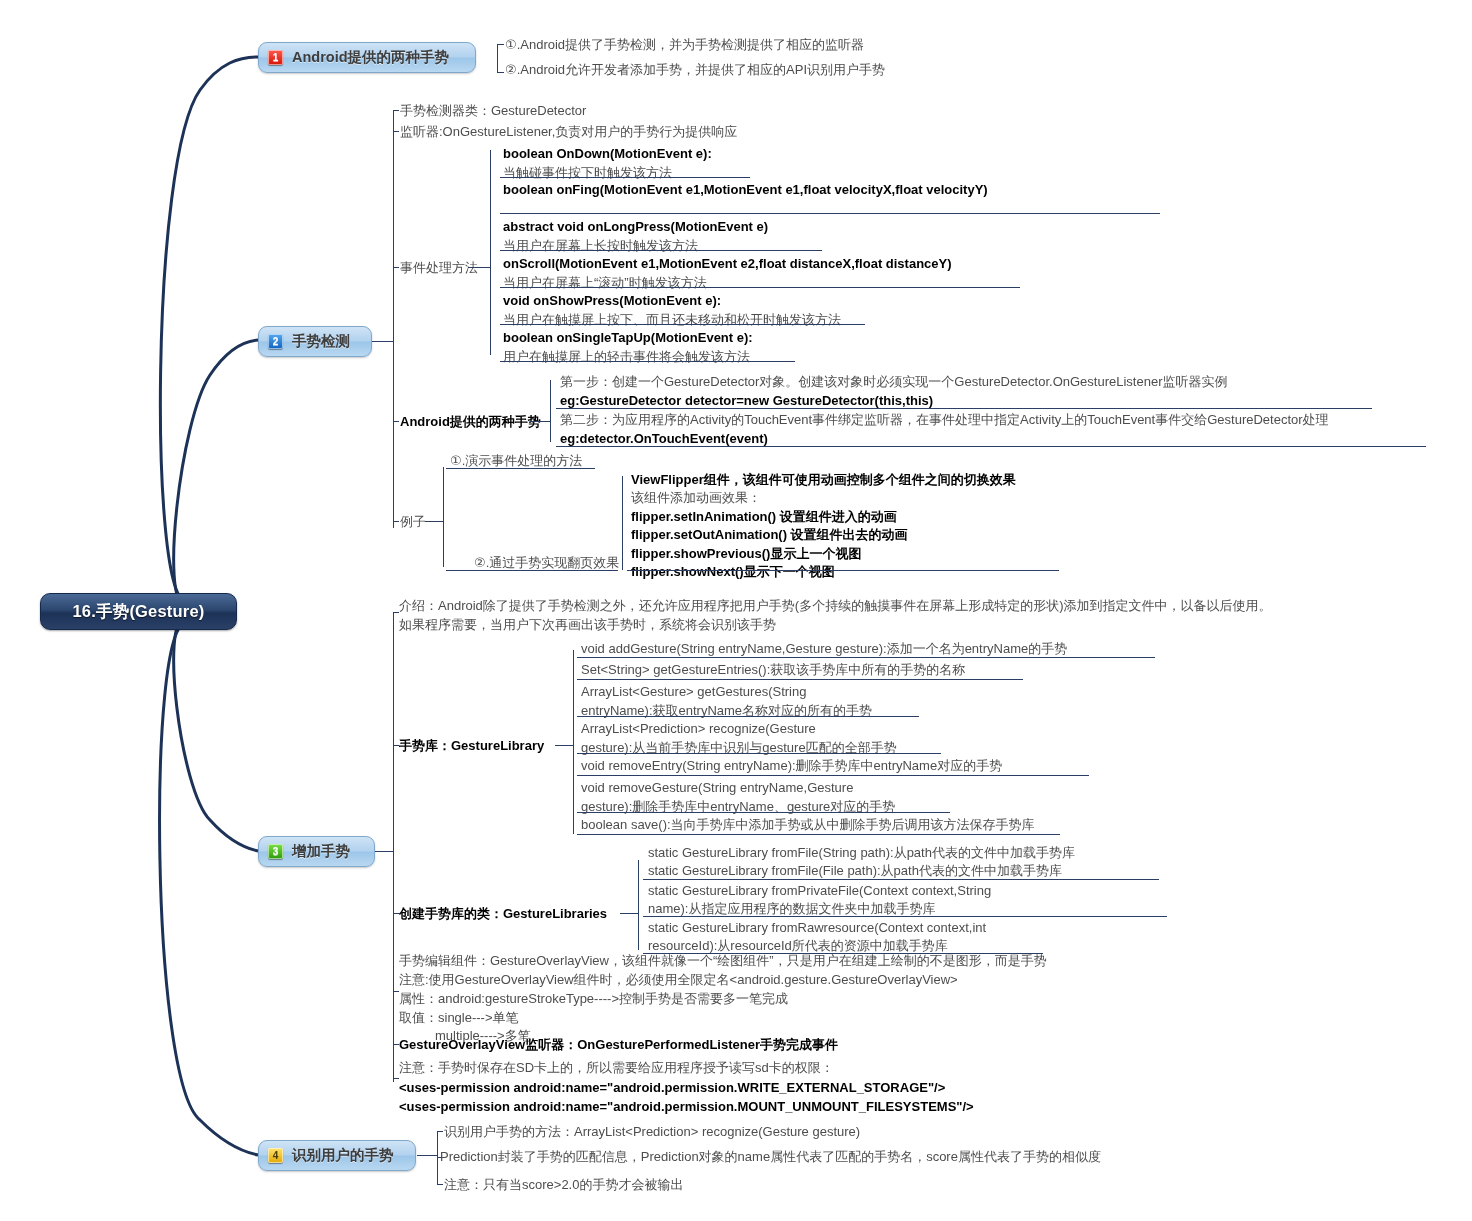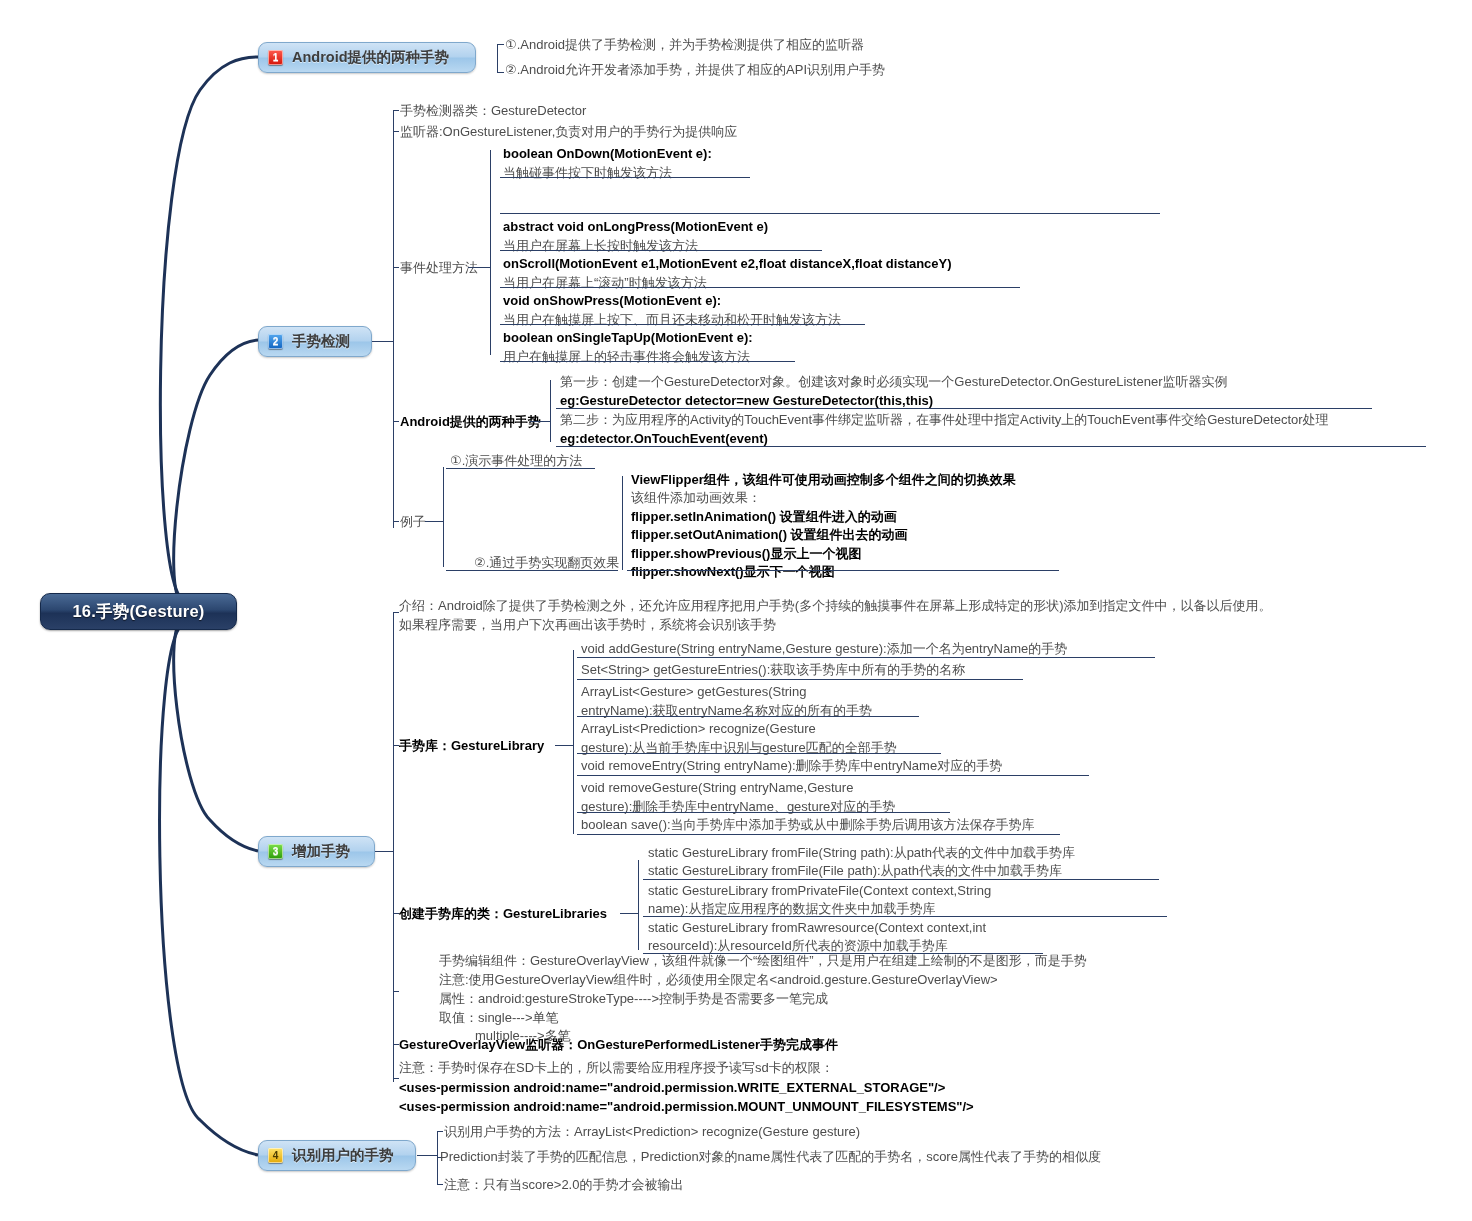--- a/index.html
+++ b/index.html
@@ -107,21 +107,21 @@
 <div class="vl" style="left:490px;top:150px;height:205px;"></div>
 <div class="ul" style="left:468px;top:267px;width:23px;"></div>
 
 <div class="leaf" style="left:503px;top:145px;">
   <b>boolean OnDown(MotionEvent e):</b><br>
   <span>当触碰事件按下时触发该方法</span>
 </div>
 <div class="ul" style="left:500px;top:177px;width:250px;"></div>
 
 <div class="leaf" style="left:503px;top:181px;">
-  <br>
+  <b>boolean onFing(MotionEvent e1,MotionEvent e1,float velocityX,float velocityY)</b><br>
 </div>
 <div class="ul" style="left:500px;top:213px;width:660px;"></div>
 
 <div class="leaf" style="left:503px;top:218px;">
   <b>abstract void onLongPress(MotionEvent e)</b><br>
   <span>当用户在屏幕上长按时触发该方法</span>
 </div>
 <div class="ul" style="left:500px;top:250px;width:322px;"></div>
 
 <div class="leaf" style="left:503px;top:255px;">
@@ -230,21 +230,21 @@
 <div class="leaf wrap" style="left:648px;top:844px;white-space:pre-line;line-height:1.4;">static GestureLibrary fromFile(String path):从path代表的文件中加载手势库
 static GestureLibrary fromFile(File path):从path代表的文件中加载手势库</div>
 <div class="ul" style="left:643px;top:879px;width:516px;"></div>
 <div class="leaf wrap" style="left:648px;top:882px;width:420px;white-space:pre-line;line-height:1.4;">static GestureLibrary fromPrivateFile(Context context,String
 name):从指定应用程序的数据文件夹中加载手势库</div>
 <div class="ul" style="left:643px;top:916px;width:524px;"></div>
 <div class="leaf wrap" style="left:648px;top:919px;width:420px;white-space:pre-line;line-height:1.4;">static GestureLibrary fromRawresource(Context context,int
 resourceId):从resourceId所代表的资源中加载手势库</div>
 <div class="ul" style="left:643px;top:953px;width:400px;"></div>
 
-<div class="leaf" style="left:399px;top:952px;line-height:1.45;margin-left:40px;">
+<div class="leaf" style="left:399px;top:952px;line-height:1.45;">
   <span>手势编辑组件：GestureOverlayView，该组件就像一个“绘图组件”，只是用户在组建上绘制的不是图形，而是手势</span><br>
   <span>注意:使用GestureOverlayView组件时，必须使用全限定名&lt;android.gesture.GestureOverlayView&gt;</span><br>
   <span>属性：android:gestureStrokeType----&gt;控制手势是否需要多一笔完成</span><br>
   <span>取值：single---&gt;单笔</span><br>
   <span style="padding-left:36px;">multiple----&gt;多笔</span>
 </div>
 <div class="ul" style="left:393px;top:991px;width:6px;"></div>
 
 <div class="ul" style="left:393px;top:1044px;width:6px;"></div>
 <div class="leaf" style="left:399px;top:1036px;">

